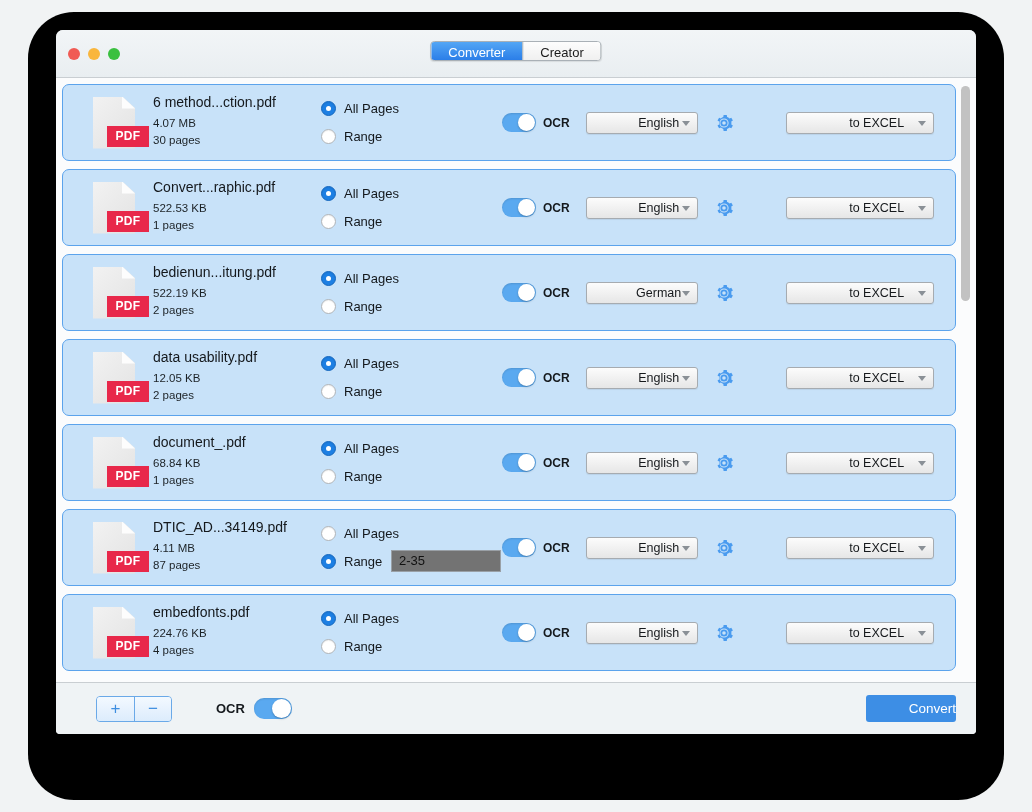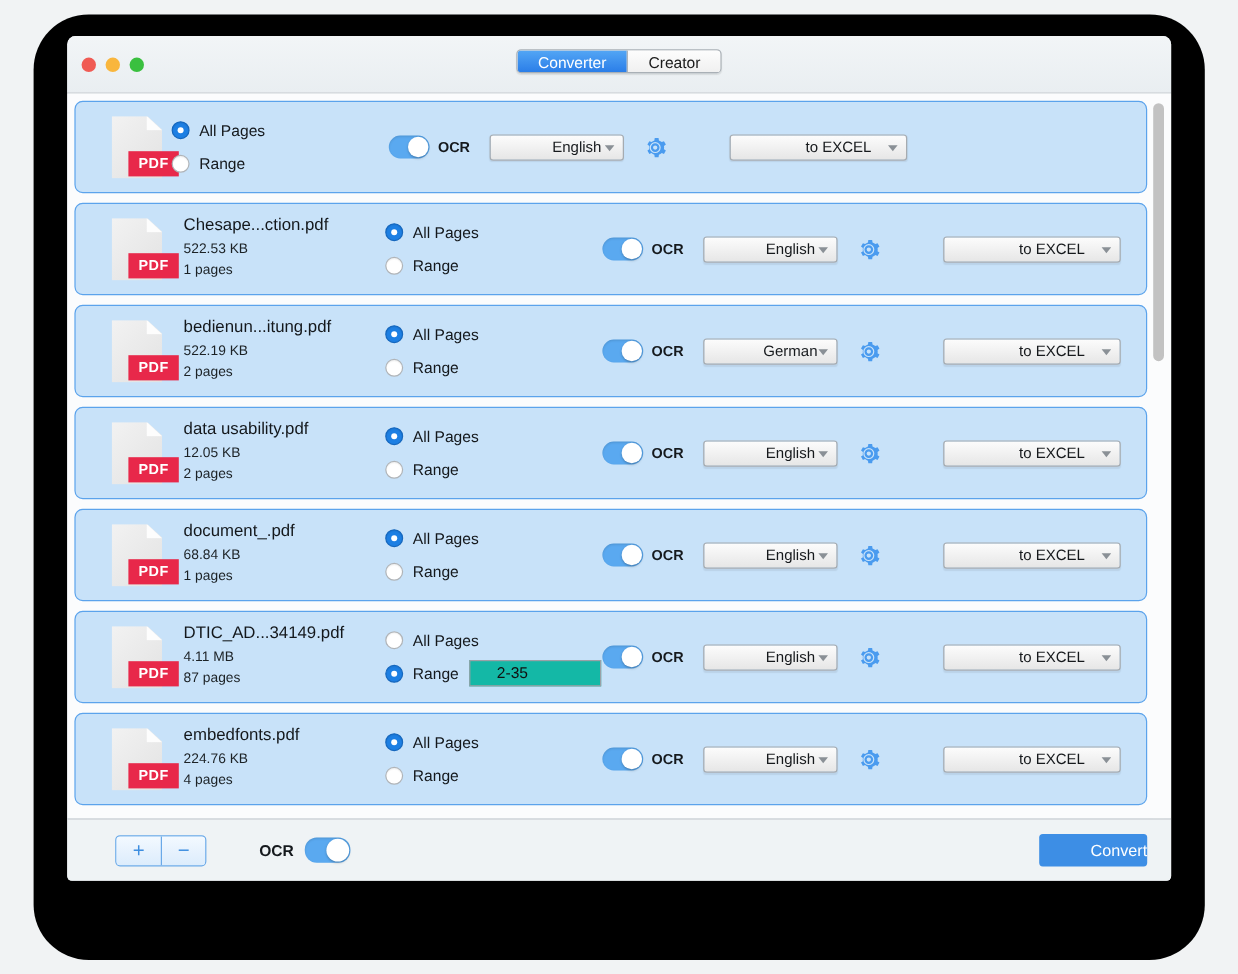--- a/index.html
+++ b/index.html
@@ -149,25 +149,25 @@
   .radio.on::after {
     content: ""; position: absolute;
     left: 4px; top: 4px; width: 5px; height: 5px;
     border-radius: 50%; background: #fff;
   }
   .radio-label { font-size: 13px; color: #14181c; margin-left: 8px; white-space: nowrap; }
   .range-input {
     position: absolute;
     left: 70px; top: 30px;
     width: 110px; height: 22px;
-    background: #14b8a6;
+    background: #737373;
     border: 1px solid #9aa0a6;
     font-size: 13px;
     color: #111;
-    padding: 0 22px;
+    padding: 0 7px;
     line-height: 20px;
     font-family: "Liberation Sans", sans-serif;
   }
 
   
   .ocr-group { display: flex; align-items: center; flex: 0 0 auto; margin-left: 6px; }
   .toggle {
     width: 34px; height: 19px; border-radius: 10px;
     background: #5aa9f0; position: relative;
     box-shadow: inset 0 1px 2px rgba(0,0,0,.12);
@@ -288,20 +288,25 @@
   </div>
 
   <div id="list-wrap">
     <div id="list">
         <div class="row">
     <div class="fileicon">
       <div class="page"></div>
       <div class="fold"></div>
       <div class="band">PDF</div>
     </div>
+    <div class="meta">
+      <div class="fname">6 method...ction.pdf</div>
+      <div class="fsize">4.07 MB</div>
+      <div class="fpages">30 pages</div>
+    </div>
     <div class="pages">
       <div class="radio-line">
         <div class="radio on"></div>
         <span class="radio-label">All Pages</span>
       </div>
       <div class="radio-line">
         <div class="radio "></div>
         <span class="radio-label">Range</span>
       </div>
 
@@ -325,21 +330,21 @@
       <span class="tri"></span>
     </div>
         </div>
         <div class="row">
     <div class="fileicon">
       <div class="page"></div>
       <div class="fold"></div>
       <div class="band">PDF</div>
     </div>
     <div class="meta">
-      <div class="fname">Chesape...ction.pdf</div>
+      <div class="fname">Convert...raphic.pdf</div>
       <div class="fsize">522.53 KB</div>
       <div class="fpages">1 pages</div>
     </div>
     <div class="pages">
       <div class="radio-line">
         <div class="radio on"></div>
         <span class="radio-label">All Pages</span>
       </div>
       <div class="radio-line">
         <div class="radio "></div>

